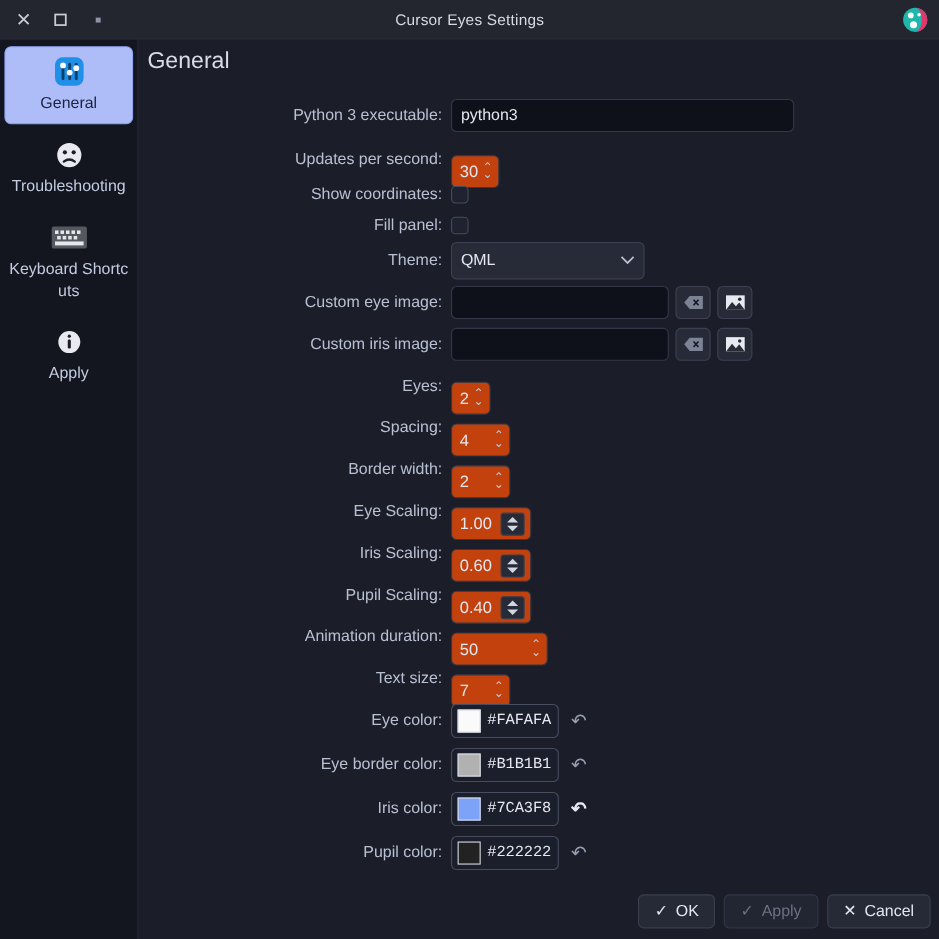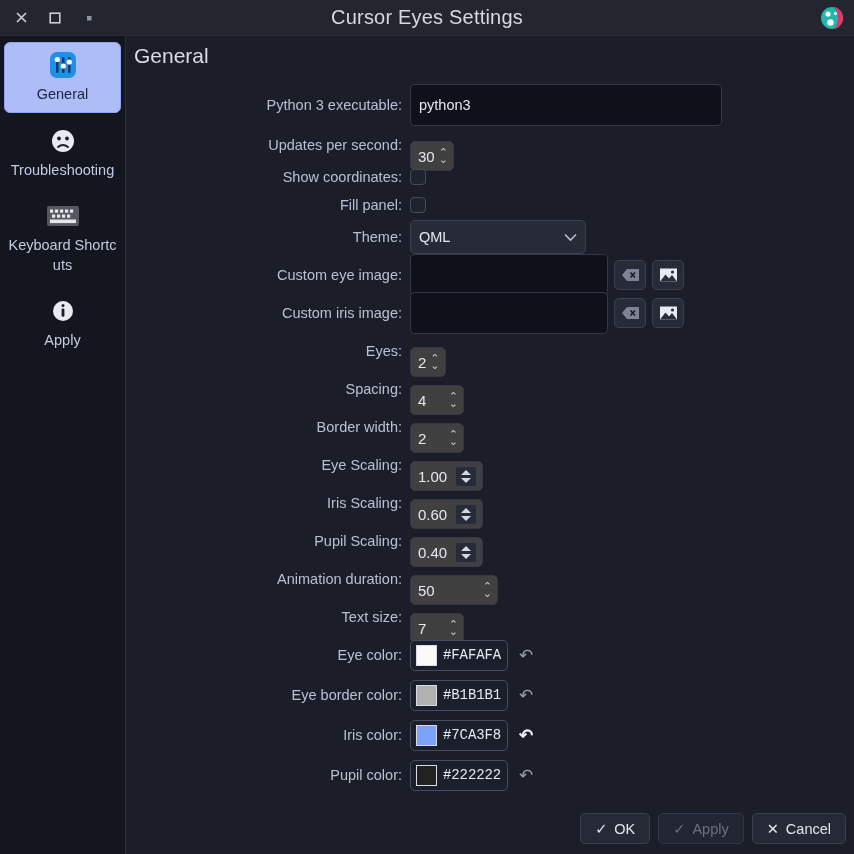--- a/index.html
+++ b/index.html
@@ -23,21 +23,21 @@
     width: 28px; height: 28px;
     display: flex; align-items: center; justify-content: center;
     color: #c9ccd6;
   }
   #wc-close { margin-left: 7px; }
   #wc-max { margin-left: 6px; }
   #wc-min { margin-left: 6px; }
   #title-text {
     position: absolute; left: 0; right: 0;
     text-align: center;
-    font-size: 20px; color: #d6d9e2;
+    font-size: 14px; color: #d6d9e2;
     letter-spacing: .2px;
     pointer-events: none;
   }
   #app-icon {
     position: absolute; right: 8px; top: 4px;
     width: 28px; height: 28px;
   }
 
   
   #content {
@@ -99,38 +99,38 @@
     padding-right: 8px;
     font-size: 14.5px; color: #b9c0d4;
     white-space: nowrap;
   }
   .fieldwrap { display: flex; align-items: center; }
 
   .textinput {
     background: #0e111a;
     border: 1px solid #333747;
     border-radius: 5px;
-    height: 42px;
+    height: 30px;
     color: #e4e7f0;
     font-size: 14.5px;
     padding: 0 8px;
     display: flex; align-items: center;
     font-family: "Liberation Sans", sans-serif;
   }
 
   .checkbox {
     width: 16px; height: 16px;
     border: 1px solid #454a5e;
     border-radius: 4px;
     background: #1f2330;
   }
 
   
   .spin {
-    background: #404040;
+    background: #c2410c;
     border: 1px solid #333747;
     border-radius: 5px;
     height: 30px;
     display: flex; align-items: center;
     padding-left: 7px;
     color: #e4e7f0; font-size: 15px; margin-top: 22px;
   }
   .spin .val { min-width: 0; }
   .spin .arrows-thin {
     margin-left: 4px; margin-right: 5px;

